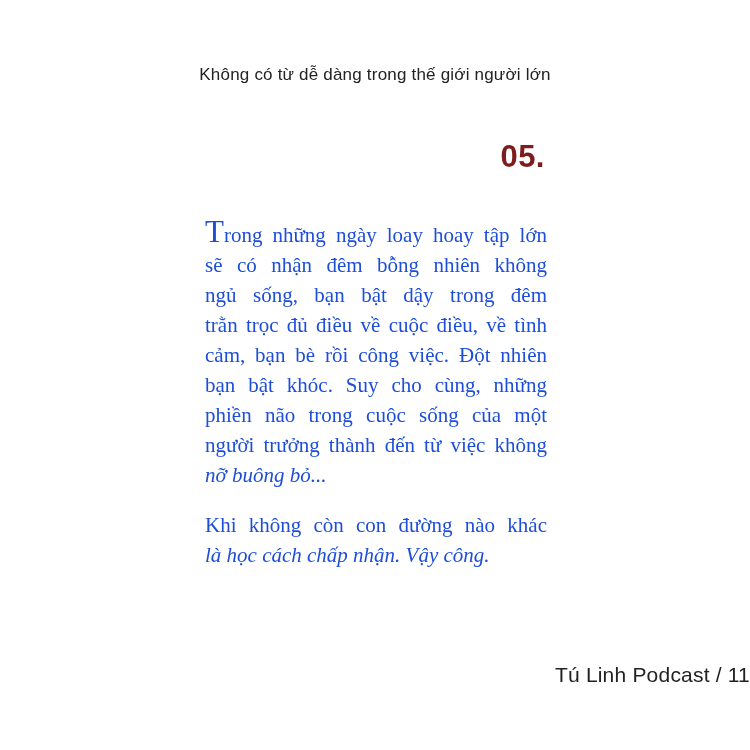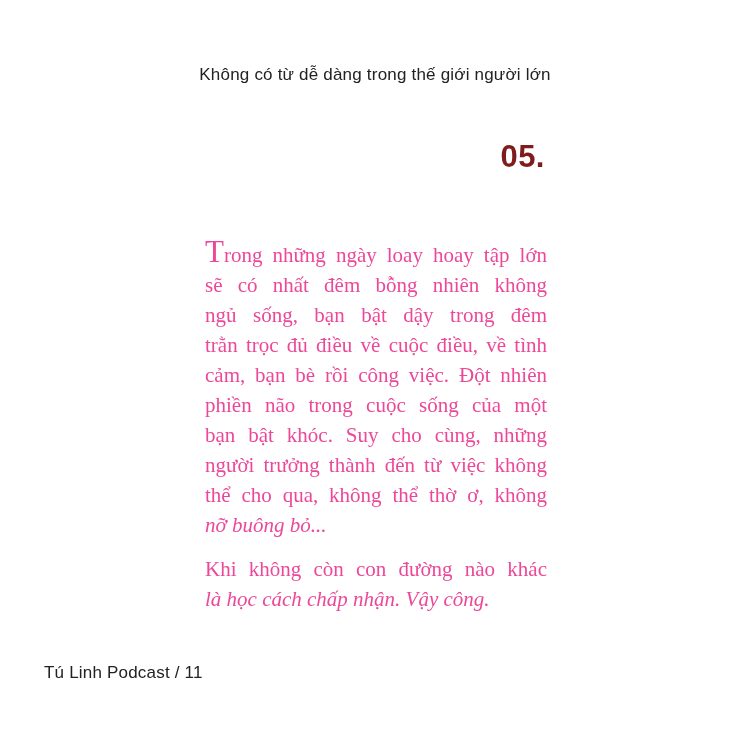--- a/index.html
+++ b/index.html
@@ -32,77 +32,75 @@
     top: 139px;
     right: 205px;
     font-family: "Liberation Sans", "DejaVu Sans", sans-serif;
     font-size: 31px;
     font-weight: 700;
     letter-spacing: 0.5px;
     color: #7f1d1d;
   }
   .body-text {
     position: absolute;
-    top: 240px;
+    top: 220px;
     left: 205px;
     width: 342px;
     font-size: 21px;
     line-height: 30px;
-    color: #ec4899;
+    color: #1d4ed8;
   }
   .paragraph + .paragraph {
-    margin-top: 14px;
+    margin-top: 20px;
   }
   .line {
     text-align: justify;
     text-align-last: justify;
     white-space: normal;
   }
   .line.last {
     text-align-last: left;
     font-style: italic;
   }
   .drop-cap {
     font-size: 31px;
     line-height: 0;
     vertical-align: baseline;
   }
   .running-footer {
     position: absolute;
     top: 663px;
     left: 0;
     right: 0;
-    text-align: left;
+    text-align: right;
     font-family: "Liberation Sans", "DejaVu Sans", sans-serif;
-    font-size: 17px;
+    font-size: 21px;
     font-weight: 400;
     letter-spacing: 0.2px;
     color: #222222;
-    margin-left: 44px;
   }
 </style>
 </head>
 <body>
 
 <div class="page">
   <div class="running-header">Không có từ dễ dàng trong thế giới người lớn</div>
 
   <div class="chapter-number">05.</div>
 
   <div class="body-text" id="body-text">
       <div class="paragraph">
         <div class="line"><span class="drop-cap">T</span>rong những ngày loay hoay tập lớn</div>
-        <div class="line">sẽ có nhất đêm bỗng nhiên không</div>
+        <div class="line">sẽ có nhận đêm bỗng nhiên không</div>
         <div class="line">ngủ sống, bạn bật dậy trong đêm</div>
         <div class="line">trằn trọc đủ điều về cuộc điều, về tình</div>
         <div class="line">cảm, bạn bè rồi công việc. Đột nhiên</div>
+        <div class="line">bạn bật khóc. Suy cho cùng, những</div>
         <div class="line">phiền não trong cuộc sống của một</div>
-        <div class="line">bạn bật khóc. Suy cho cùng, những</div>
         <div class="line">người trưởng thành đến từ việc không</div>
-        <div class="line">thể cho qua, không thể thờ ơ, không</div>
         <div class="line last">nỡ buông bỏ...</div>
       </div>
       <div class="paragraph">
         <div class="line">Khi không còn con đường nào khác</div>
         <div class="line last">là học cách chấp nhận. Vậy công.</div>
       </div>
     </div>
 
   <div class="running-footer">Tú Linh Podcast / 11</div>
 </div>

